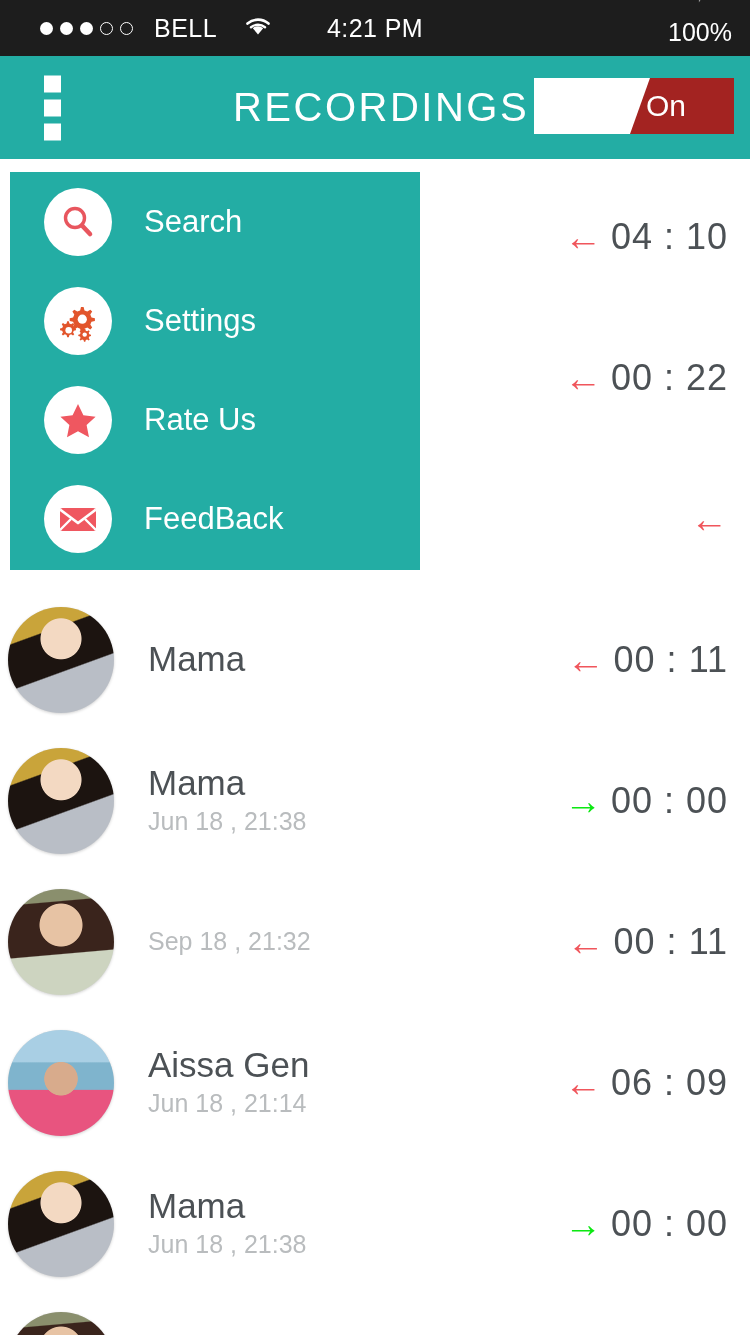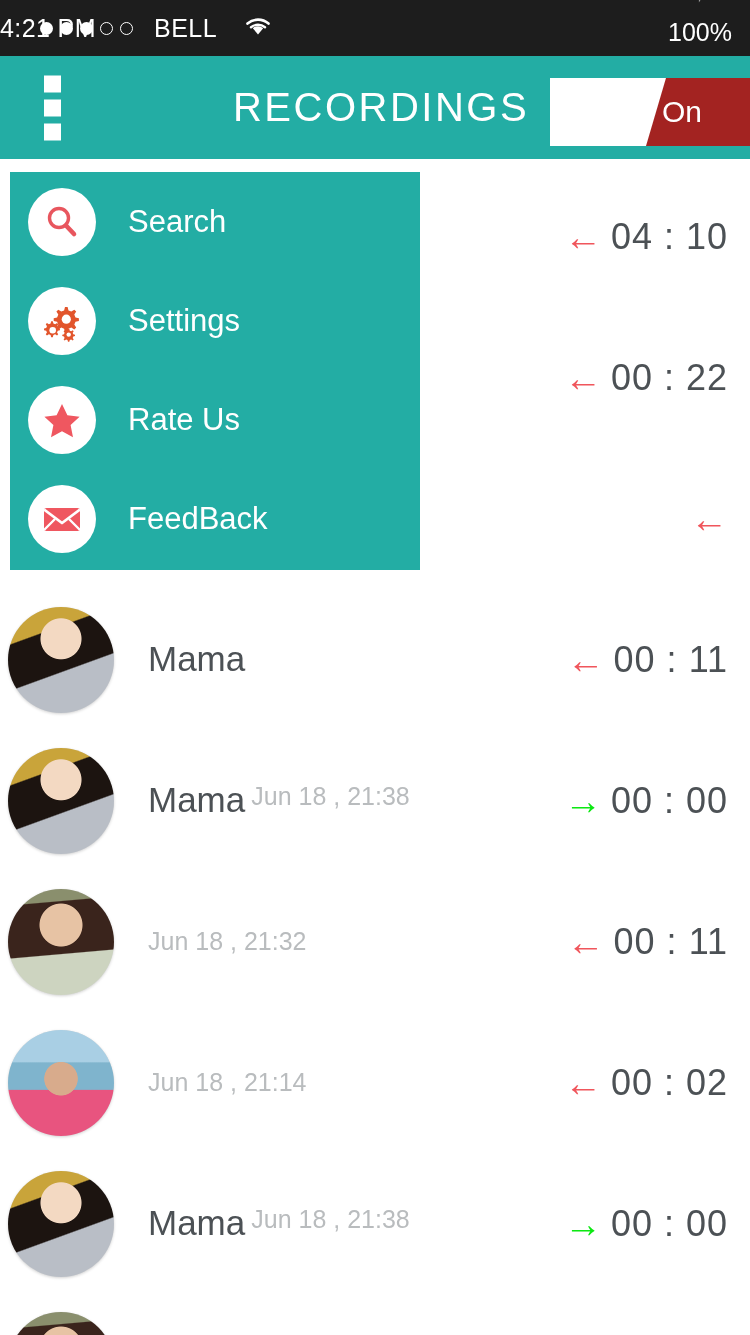--- a/index.html
+++ b/index.html
@@ -16,21 +16,21 @@
     height:56px; background:#1d1d1d; color:#ffffff;
     display:flex; align-items:center; position:relative;
   }
   .sb-left { display:flex; align-items:center; padding-left:40px; gap:21px; }
   .dots { display:flex; gap:7px; align-items:center; }
   .dot { width:13px; height:13px; border-radius:50%; background:#ffffff; }
   .dot.empty { background:transparent; border:1.6px solid #ffffff; }
   .carrier { font-size:25px; letter-spacing:0.5px; font-weight:400; }
   .wifi { margin-left:5px; }
   .sb-center {
-    position:absolute; left:0; right:0; 
+    position:absolute; left:0; right:0; text-align:center;
     font-size:25px; letter-spacing:0.4px;
   }
   .sb-right {
     margin-left:auto; display:flex; align-items:center;
     gap:10px; padding-right:18px;flex-direction:column;
   }
   .batt-pct { font-size:25px; }
   .battery { width:58px; height:27px; border:2.5px solid #ffffff; border-radius:5px; position:relative; padding:2.5px; }
   .battery::after { content:""; position:absolute; right:-6px; top:8px; width:4px; height:11px; background:#ffffff; border-radius:0 2px 2px 0; }
   .battery .fill { height:100%; background:#ffffff; border-radius:2px; }
@@ -44,21 +44,21 @@
     position:absolute; left:40px; top:50%; transform:translateY(-50%);
     display:flex; flex-direction:column; gap:7px; cursor:pointer;
     padding:4px;
   }
   .menu-dots span { display:block; width:17px; height:17px; background:#ffffff; }
   .app-title {
     position:absolute; left:12px; right:0; text-align:center;
     color:#ffffff; font-size:40px; letter-spacing:2.5px; font-weight:400;
   }
   .rec-toggle {
-    position:absolute; right:0; top:22px; width:200px; height:68px;
+    position:absolute; right:16px; top:22px; width:200px; height:56px;
     cursor:pointer; overflow:hidden;
   }
   .rec-toggle .tg-white {
     position:absolute; inset:0; background:#ffffff;
     clip-path:polygon(0 0, 100% 0, 100% 0, 48% 100%, 0 100%);
   }
   .rec-toggle .tg-red {
     position:absolute; inset:0; background:#a32321;
     clip-path:polygon(100% 0, 100% 100%, 48% 100%, 58% 0);
   }
@@ -66,21 +66,21 @@
     position:absolute; right:48px; top:50%; transform:translateY(-50%);
     color:#ffffff; font-size:30px; z-index:3;
   }
 
   
   .dropdown {
     position:absolute; left:10px; top:172px; width:410px; height:398px;
     background:#23ada4; z-index:20;
   }
   .menu-item {
-    display:flex; align-items:center; height:99px; padding-left:18px; cursor:pointer;
+    display:flex; align-items:center; height:99px; padding-left:34px; cursor:pointer;
   }
   .menu-icon {
     width:68px; height:68px; border-radius:50%; background:#ffffff;
     display:flex; align-items:center; justify-content:center; flex:0 0 auto;
   }
   .menu-label {
     margin-left:32px; color:#ffffff; font-size:31px; font-weight:400;
   }
 
   
@@ -88,21 +88,21 @@
   .rec-row {
     height:141px; display:flex; align-items:center; position:relative;
     padding:0 0 0 8px;
   }
   .avatar {
     width:106px; height:106px; border-radius:50%; flex:0 0 auto;
     overflow:hidden; position:relative; background:#d8d8d8;
     box-shadow:0 1px 3px rgba(0,0,0,0.18);
   }
   .av-inner { position:absolute; inset:0; }
-  .rec-texts { margin-left:34px; display:flex; flex-direction:row; gap:6px; }
+  .rec-texts { margin-left:34px; display:flex; flex-direction:column; gap:6px; }
   .rec-name { font-size:35px; color:#4c5155; font-weight:400; line-height:1.05; }
   .rec-date { font-size:25px; color:#b9bcbe; font-weight:400; }
   .rec-dur {
     position:absolute; right:22px; top:50%; transform:translateY(-50%);
     display:flex; align-items:center; gap:9px;
   }
   .arrow { font-size:38px; line-height:1; font-weight:400; }
   .arrow.in { color:#f0565c; }
   .arrow.out { color:#0ce812; }
   .dur-text { font-size:36px; color:#4c5155; letter-spacing:1px; }
@@ -225,40 +225,41 @@
     </div>
   </div>
 
   <div class="rec-row">
     <div class="avatar">
       <span class="av-inner" style="background:
         radial-gradient(circle at 50% 34%, #e7c3a4 0 24%, transparent 25%),
         linear-gradient(175deg,#8a8f6d 0 14%,#3a241c 15% 60%,#cdd4c0 61% 100%);"></span>
     </div>
     <div class="rec-texts">
-      <span class="rec-date">Jun 18 , 21:32</span>
+      <span class="rec-date">Sep 18 , 21:32</span>
     </div>
     <div class="rec-dur">
       <span class="arrow in">←</span>
       <span class="dur-text">00 : 11</span>
     </div>
   </div>
 
   <div class="rec-row">
     <div class="avatar">
       <span class="av-inner" style="background:
         radial-gradient(circle at 50% 46%, #d8ab8c 0 21%, transparent 22%),
         linear-gradient(180deg,#a9cfe4 0 30%,#7fb4cd 31% 56%,#e8547f 57% 100%);"></span>
     </div>
     <div class="rec-texts">
+      <span class="rec-name">Aissa Gen</span>
       <span class="rec-date">Jun 18 , 21:14</span>
     </div>
     <div class="rec-dur">
       <span class="arrow in">←</span>
-      <span class="dur-text">00 : 02</span>
+      <span class="dur-text">06 : 09</span>
     </div>
   </div>
 
   <div class="rec-row">
     <div class="avatar">
       <span class="av-inner" style="background:
         radial-gradient(circle at 50% 30%, #f3d9c2 0 22%, transparent 23%),
         linear-gradient(160deg,#c9a43a 0 26%,#1c1410 27% 58%,#b9bec6 59% 100%);"></span>
     </div>
     <div class="rec-texts">

